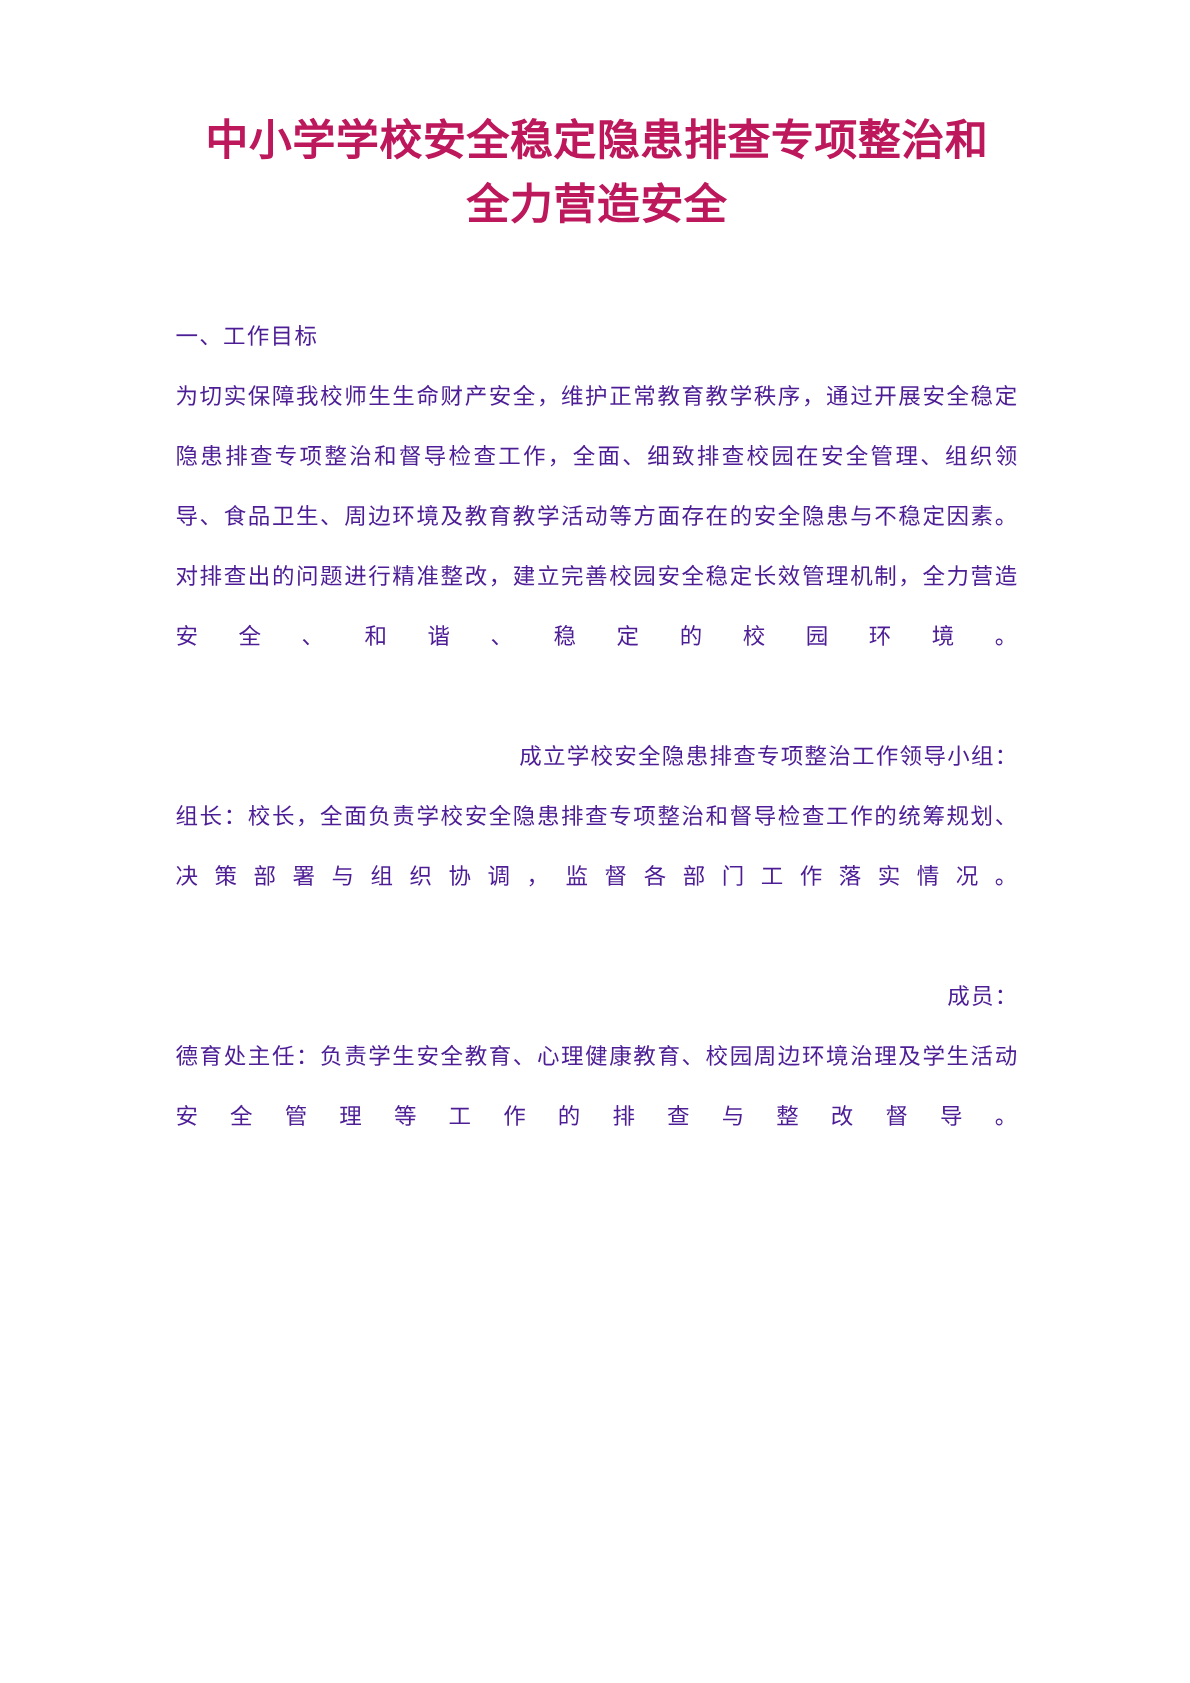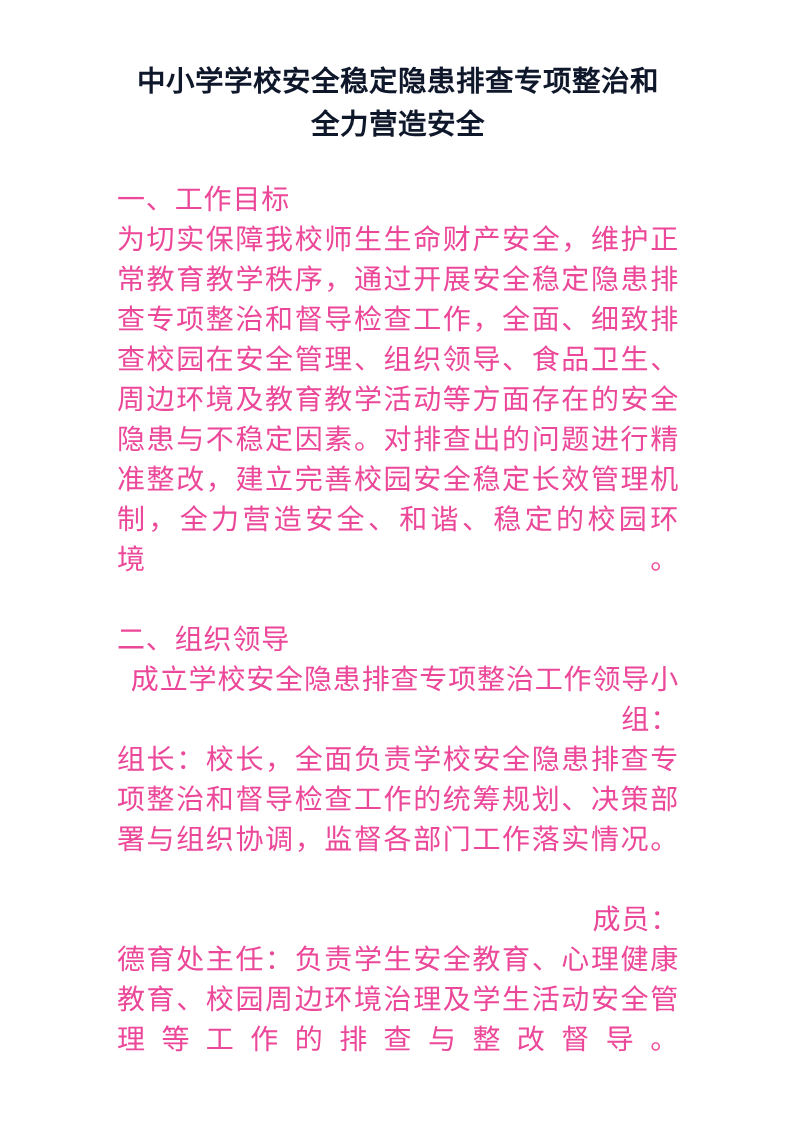--- a/index.html
+++ b/index.html
@@ -24,45 +24,45 @@
     background: #ffffff;
     overflow: hidden;
   }
   .doc-body {
     position: absolute;
     left: 117px;
     top: 0;
     width: 562px;
   }
   .doc-title {
-    margin: 0;
+    margin: 12px;
     padding-top: 60px;
     font-size: 28.5px;
     line-height: 43px;
     font-weight: bold;
     text-align: center;
     letter-spacing: 0.5px;
     font-family: "DejaVu Serif", "Liberation Serif", serif;
-    color: #0f172a;
+    color: #be185d;
   }
   .title-line {
     display: block;
     white-space: nowrap;
   }
   .section-gap {
     height: 34px;
   }
   .para {
     margin: 0;
-    font-size: 28px;
+    font-size: 15px;
     line-height: 40px;
     letter-spacing: 0.85px;
     text-align: justify;
     text-justify: inter-character;
-    color: #ec4899;
+    color: #4c1d95;
     font-family: "DejaVu Serif", "Liberation Serif", serif;
     word-break: break-all;
   }
   .para.heading {
     text-align: left;
   }
   .para.short {
     text-align: right;
   }
   .para.flow {
@@ -88,21 +88,20 @@
     <h1 class="doc-title">
       <span class="title-line">中小学学校安全稳定隐患排查专项整治和</span>
       <span class="title-line">全力营造安全</span>
     </h1>
 
     <div class="section-gap"></div>
 
     <p class="para heading">一、工作目标</p>
     <p class="para flow">为切实保障我校师生生命财产安全，维护正常教育教学秩序，通过开展安全稳定隐患排查专项整治和督导检查工作，全面、细致排查校园在安全管理、组织领导、食品卫生、周边环境及教育教学活动等方面存在的安全隐患与不稳定因素。对排查出的问题进行精准整改，建立完善校园安全稳定长效管理机制，全力营造安全、和谐、稳定的校园环境。</p>
 
-    <p class="para heading">二、组织领导</p>
     <p class="para short">成立学校安全隐患排查专项整治工作领导小组：</p>
 
     <p class="para flow">组长：校长，全面负责学校安全隐患排查专项整治和督导检查工作的统筹规划、决策部署与组织协调，监督各部门工作落实情况。</p>
 
     <p class="para short">成员：</p>
     <p class="para flow">德育处主任：负责学生安全教育、心理健康教育、校园周边环境治理及学生活动安全管理等工作的排查与整改督导。</p>
 
   </div>
 </div>
 

